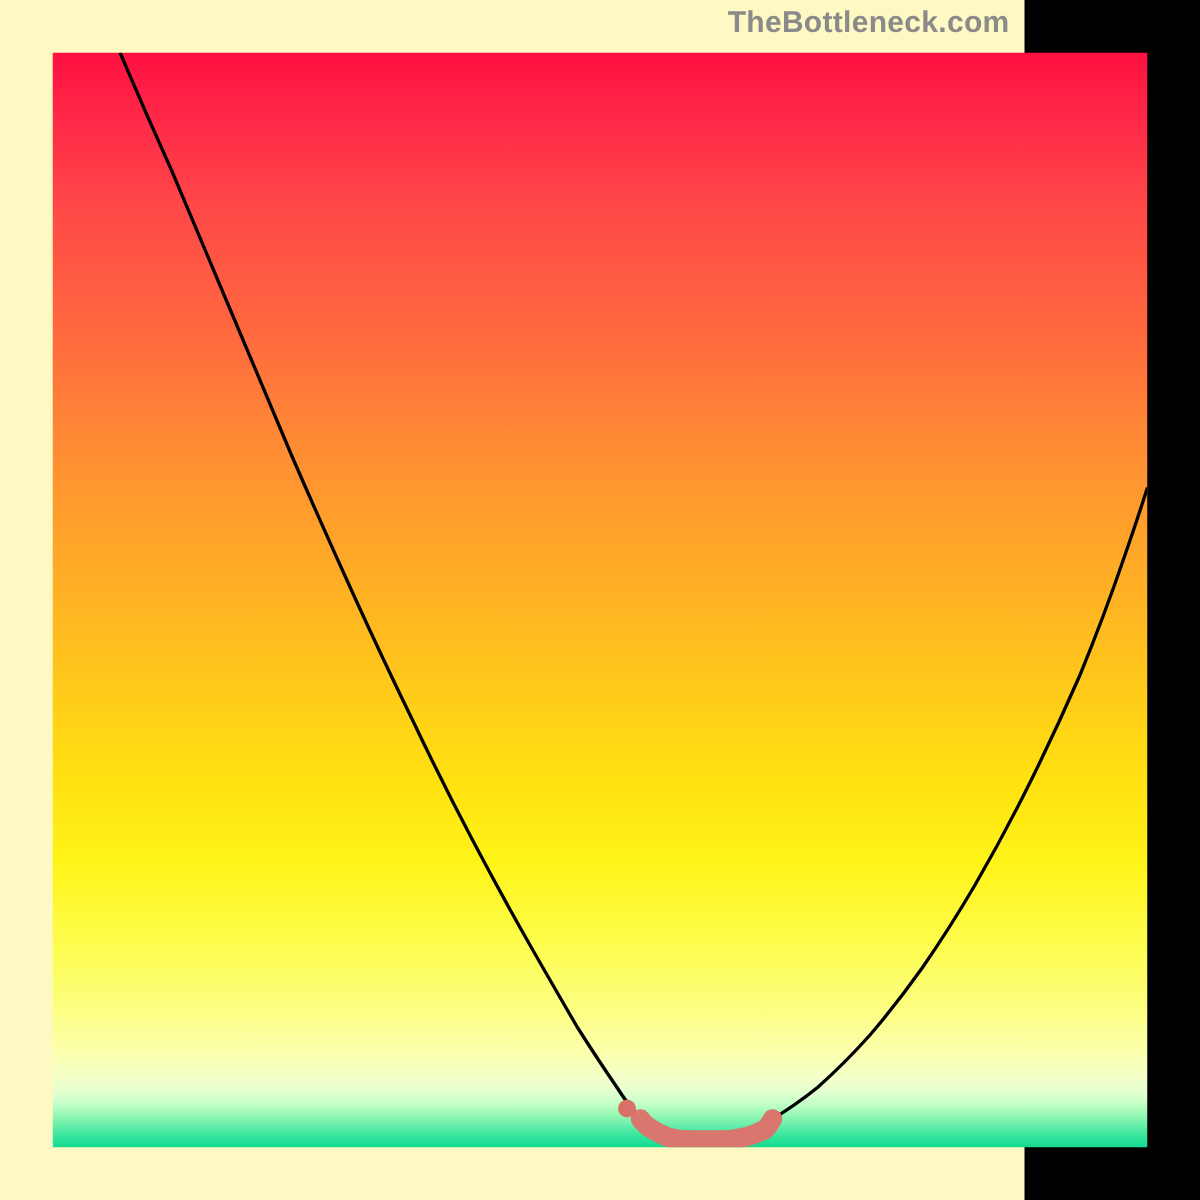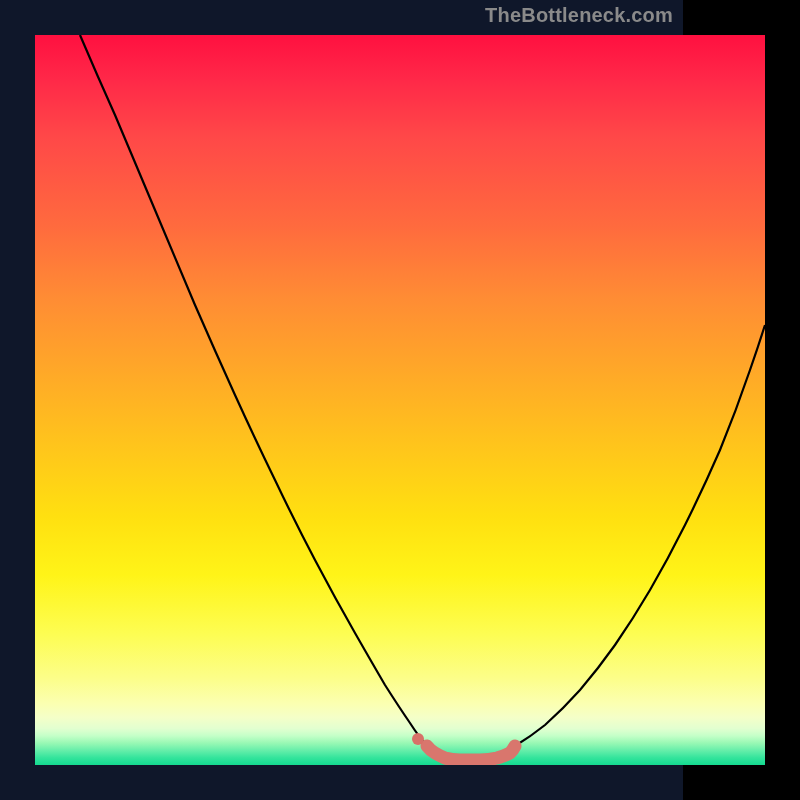--- a/index.html
+++ b/index.html
@@ -7,21 +7,21 @@
     padding: 0;
     width: 800px;
     height: 800px;
     background: #000000;
     overflow: hidden;
   }
   .outer {
     position: relative;
     width: 683px;
     height: 800px;
-    background: #0f172a;
+    background: #fef9c3;
   }
   .plot {
     position: absolute;
     left: 35px;
     top: 35px;
     width: 730px;
     height: 730px;
     overflow: hidden;
   }
   .gradient {

